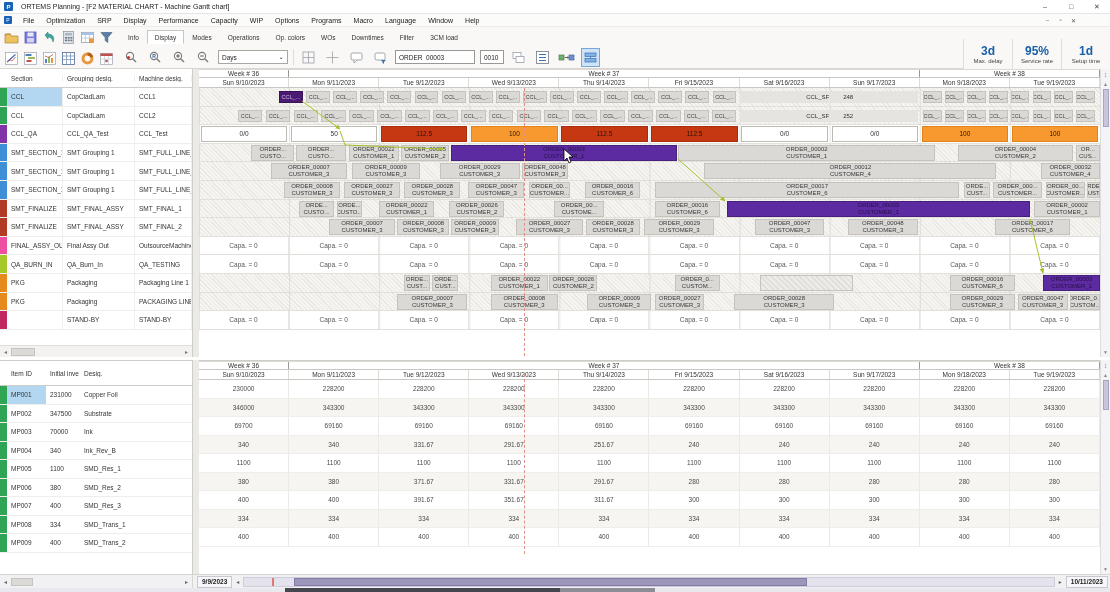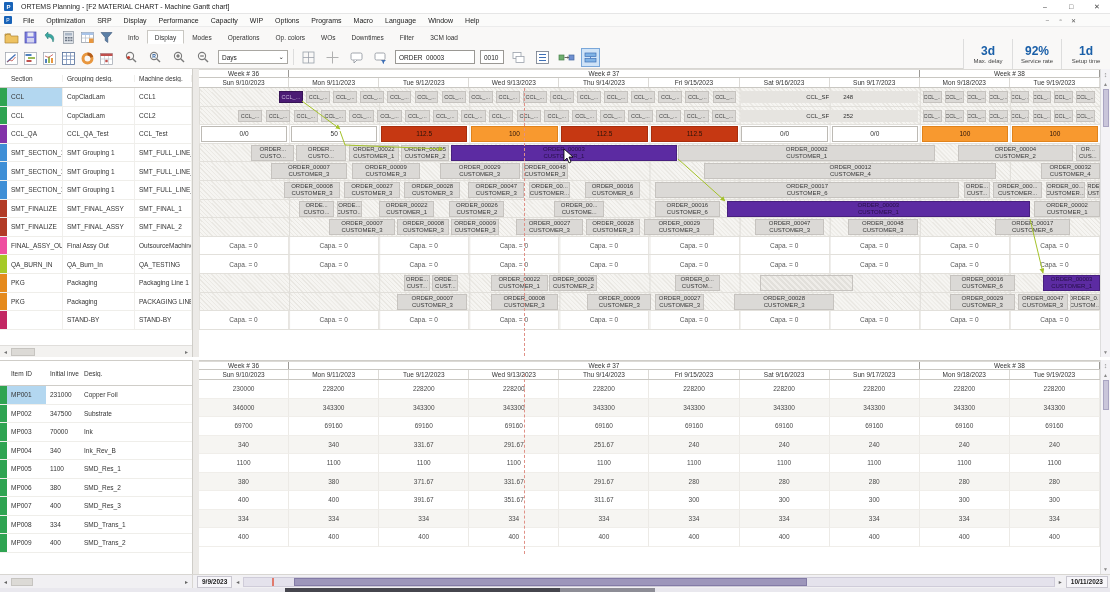--- a/index.html
+++ b/index.html
@@ -331,21 +331,21 @@
         </svg>
       </div>
   </div>
 
   <div class="kpis">
     <div class="kpi">
       <div class="v">3d</div>
       <div class="l">Max. delay</div>
     </div>
     <div class="kpi">
-      <div class="v">92%</div>
+      <div class="v">95%</div>
       <div class="l">Service rate</div>
     </div>
     <div class="kpi">
       <div class="v">1d</div>
       <div class="l">Setup time</div>
     </div>
   </div>
 </div>
 
 <div id="machines">

